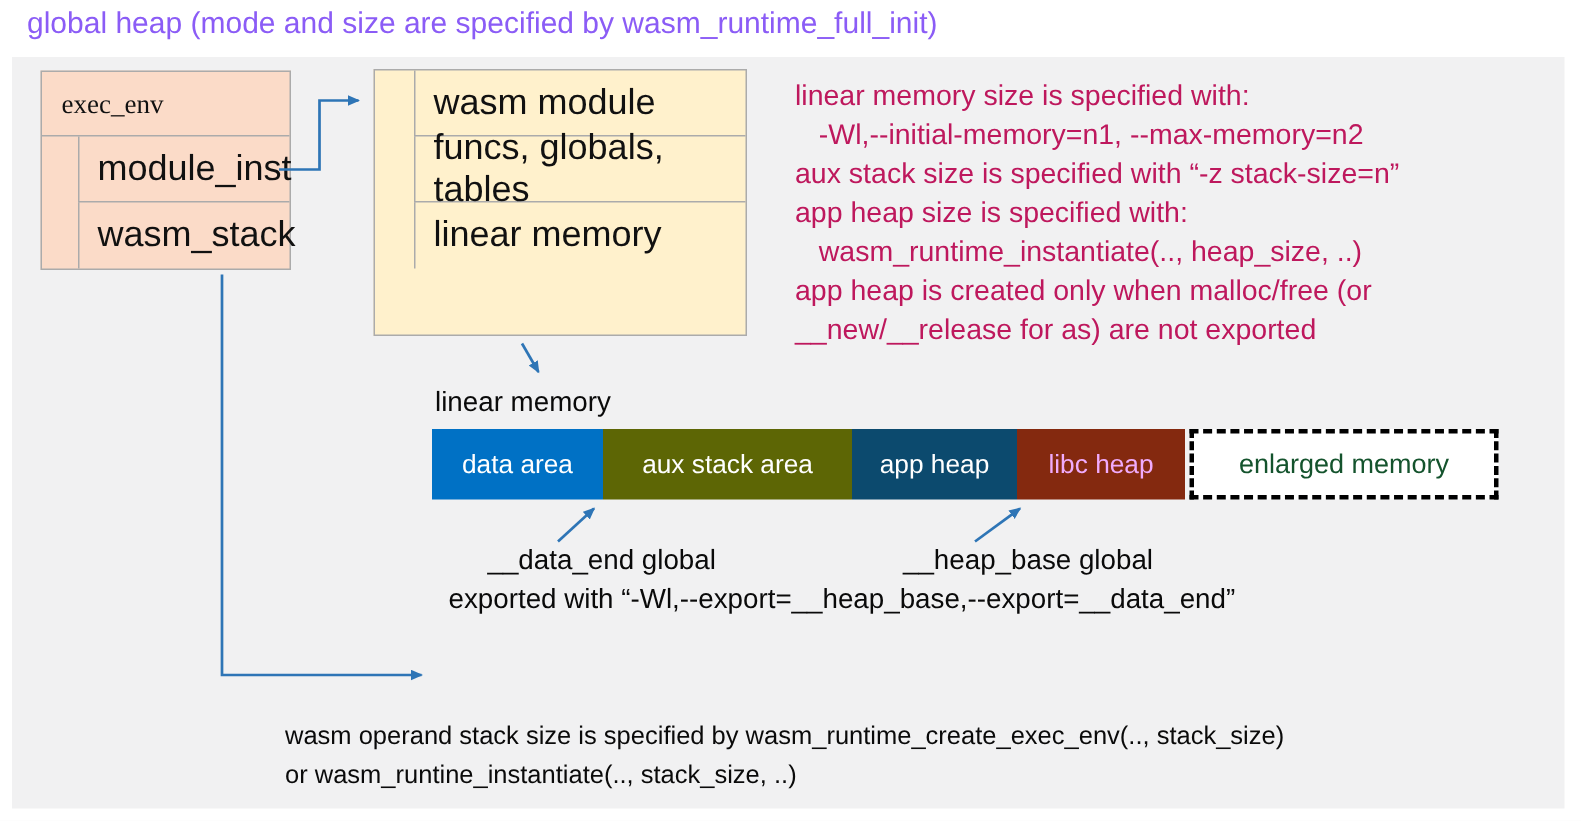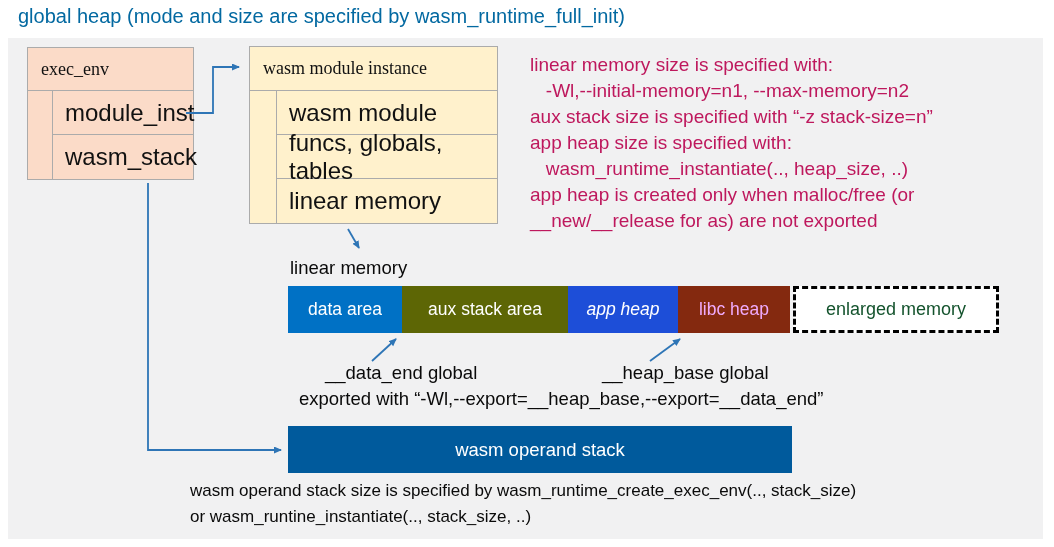--- a/index.html
+++ b/index.html
@@ -2,21 +2,21 @@
 <html><head>
 <meta charset="utf-8">
 <style>
   html,body{margin:0;padding:0;background:#ffffff;}
   #canvas{
     position:relative;width:1054px;height:547px;overflow:hidden;
     font-family:"Liberation Sans","DejaVu Sans",sans-serif;color:#111;
     background:#ffffff;
   }
   .abs{position:absolute;}
-  #title{left:18px;top:5px;font-size:20px;color:#0369a1;}
+  #title{left:18px;top:5px;font-size:20px;color:#8b5cf6;}
   #panel{left:8px;top:38px;width:1035px;height:501px;background:#f1f1f2;}
   #overlay{left:0;top:0;width:1054px;height:547px;pointer-events:none;z-index:6;}
 
   
   .structbox{border:1px solid #ababab;box-sizing:border-box;z-index:2;}
   #exec-env{left:27px;top:47px;width:167px;height:133px;background:#fbdbc8;}
   #mod-inst-box{left:249px;top:46px;width:249px;height:178px;background:#fff1cc;}
   .struct-header{height:42px;display:flex;align-items:center;padding-left:13px;
     border-bottom:1px solid #ababab;font-size:18px;font-family:Liberation Serif, serif;}
   #mod-inst-box .struct-header{height:43px;}
@@ -64,44 +64,42 @@
 
   <div id="exec-env" class="abs structbox" style="background: rgb(251, 219, 200);">
     <div class="struct-header">exec_env</div>
     <div class="struct-rows">
       <div class="struct-row mid">module_inst</div>
       <div class="struct-row">wasm_stack</div>
     </div>
   </div>
 
   <div id="mod-inst-box" class="abs structbox" style="background: rgb(255, 241, 204);">
-    <div class="struct-header">wasm module instance</div>
     <div class="struct-rows">
       <div class="struct-row mid">wasm module</div>
       <div class="struct-row mid">funcs, globals, tables</div>
       <div class="struct-row">linear memory</div>
     </div>
   </div>
 
   <div id="notes" class="abs"><div>linear memory size is specified with:</div><div>   -Wl,--initial-memory=n1, --max-memory=n2</div><div>aux stack size is specified with “-z stack-size=n”</div><div>app heap size is specified with:</div><div>   wasm_runtime_instantiate(.., heap_size, ..)</div><div>app heap is created only when malloc/free (or</div><div>__new/__release for as) are not exported</div></div>
 
   <div id="lm-label" class="abs">linear memory</div>
   <div id="lm-bar" class="abs">
     <div id="seg-data" class="seg" style="background: rgb(0, 113, 197); color: rgb(255, 255, 255);">data area</div>
     <div id="seg-aux" class="seg" style="background: rgb(93, 102, 5); color: rgb(255, 255, 255);">aux stack area</div>
-    <div id="seg-appheap" class="seg" style="background: #1d4ed8; color: rgb(255, 255, 255); font-style: italic;">app heap</div>
+    <div id="seg-appheap" class="seg" style="background: #0c4a6e; color: rgb(255, 255, 255);">app heap</div>
     <div id="seg-libc" class="seg" style="background: rgb(132, 41, 15); color: #f0abfc;">libc heap</div>
     <div id="seg-enlarged" class="seg" style="background: rgb(255, 255, 255); color: #14532d;">enlarged memory</div>
   </div>
 
   <div id="ann-data-end" class="abs ann">__data_end global</div>
   <div id="ann-heap-base" class="abs ann">__heap_base global</div>
   <div id="ann-exported" class="abs ann">exported with “-Wl,--export=__heap_base,--export=__data_end”</div>
 
-  <div id="operand-bar" class="abs" style="background: rgb(0, 90, 156);">wasm operand stack</div>
 
   <div id="footer" class="abs"><div>wasm operand stack size is specified by wasm_runtime_create_exec_env(.., stack_size)</div><div>or wasm_runtine_instantiate(.., stack_size, ..)</div></div>
 
   <svg id="overlay" class="abs" viewBox="0 0 1054 547">
     <defs>
       <marker id="arw" markerWidth="9" markerHeight="8" refX="7" refY="3.5" orient="auto" markerUnits="userSpaceOnUse">
         <path d="M0,0 L8,3.5 L0,7 z" fill="#2e75b6"></path>
       </marker>
     </defs>
     <polyline points="186,113 213,113 213,67 239,67" fill="none" stroke="#2e75b6" stroke-width="1.8" marker-end="url(#arw)"></polyline>

